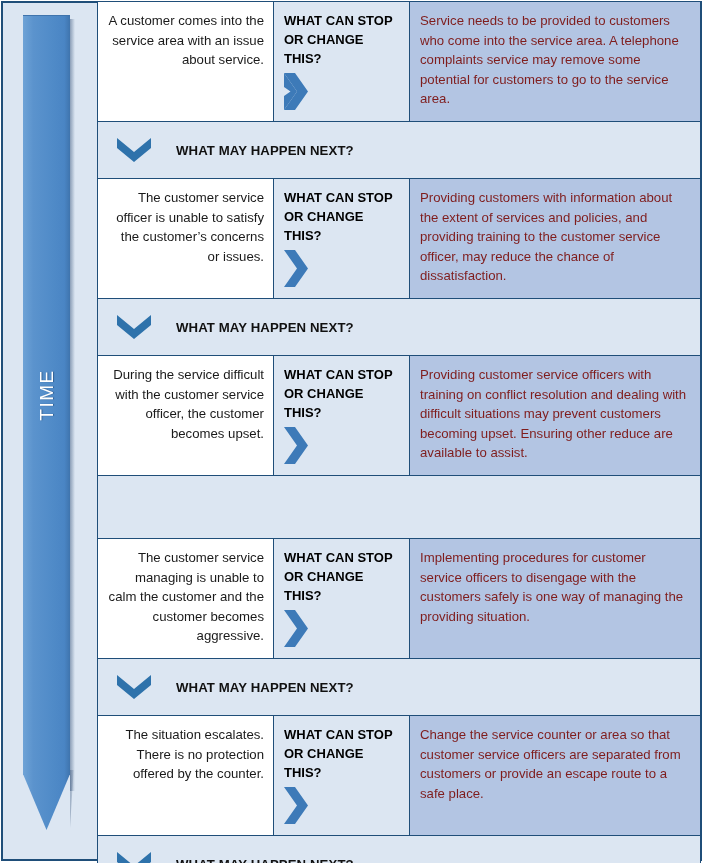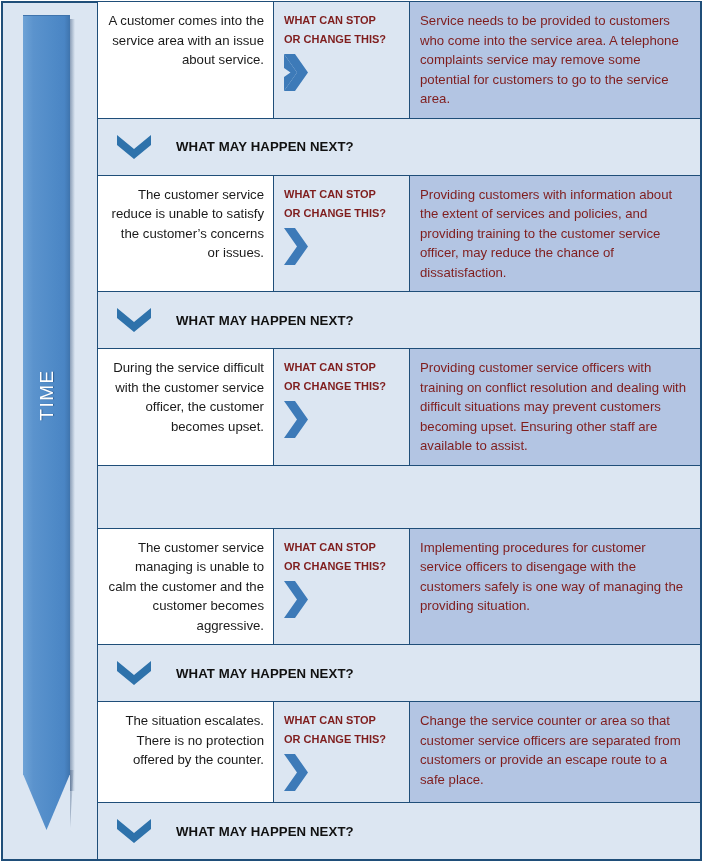--- a/index.html
+++ b/index.html
@@ -138,22 +138,22 @@
   .cell-event {
     background: #ffffff;
     color: #1a1a1a;
     font-size: 13.2px;
     line-height: 19.5px;
     text-align: right;
   }
 
   .cell-prompt {
     background: #dce6f2;
-    color: #7f1d1d;
-    font-size: 11px;
+    color: #000000;
+    font-size: 13px;
     line-height: 19px;
     font-weight: bold;
     position: relative;
   }
 
   .cell-prompt .prompt-text {
     display: block;
   }
 
   .cell-answer {
@@ -247,21 +247,21 @@
             <div class="connector-inner">
               <svg class="chev-down" viewBox="0 0 36 26">
                 <path d="M1 1 L18 15 L35 1 L35 11 L18 25 L1 11 Z" fill="#2e72ab"></path>
               </svg>
               <span class="connector-label">WHAT MAY HAPPEN NEXT?</span>
             </div>
           </td>
         </tr>
 
         <tr>
-          <td class="cell-event">The customer service reduce is unable to satisfy the customer’s concerns or issues.</td>
+          <td class="cell-event">The customer service officer is unable to satisfy the customer’s concerns or issues.</td>
           <td class="cell-prompt">
             <span class="prompt-text">WHAT CAN STOP</span>
             <span class="prompt-text">OR CHANGE THIS?</span>
             <svg class="chev-right" viewBox="0 0 26 40">
               <path d="M0 1 L13 19.5 L0 38 L11 38 L24 19.5 L11 1 Z" fill="#3d7ab8"></path>
             </svg>
           </td>
           <td class="cell-answer">Providing customers with information about the extent of services and policies, and providing training to the customer service officer, may reduce the chance of dissatisfaction.</td>
         </tr>
 
@@ -278,21 +278,21 @@
 
         <tr>
           <td class="cell-event">During the service difficult with the customer service officer, the customer becomes upset.</td>
           <td class="cell-prompt">
             <span class="prompt-text">WHAT CAN STOP</span>
             <span class="prompt-text">OR CHANGE THIS?</span>
             <svg class="chev-right" viewBox="0 0 26 40">
               <path d="M0 1 L13 19.5 L0 38 L11 38 L24 19.5 L11 1 Z" fill="#3d7ab8"></path>
             </svg>
           </td>
-          <td class="cell-answer">Providing customer service officers with training on conflict resolution and dealing with difficult situations may prevent customers becoming upset. Ensuring other staff are available to assist.</td>
+          <td class="cell-answer">Providing customer service officers with training on conflict resolution and dealing with difficult situations may prevent customers becoming upset. Ensuring other reduce are available to assist.</td>
         </tr>
 
         <tr>
           <td class="cell-connector connector-empty" colspan="3">
             <div class="connector-inner" style="height:44px;">
               <span class="connector-label" style="margin-left:0;"></span>
             </div>
           </td>
         </tr>
 

